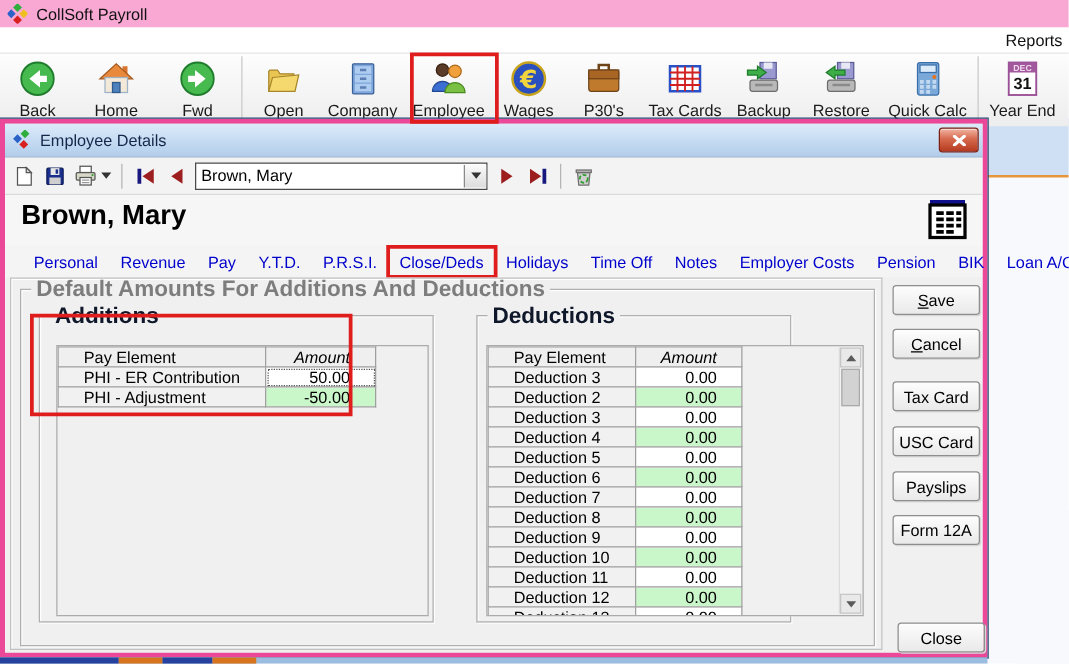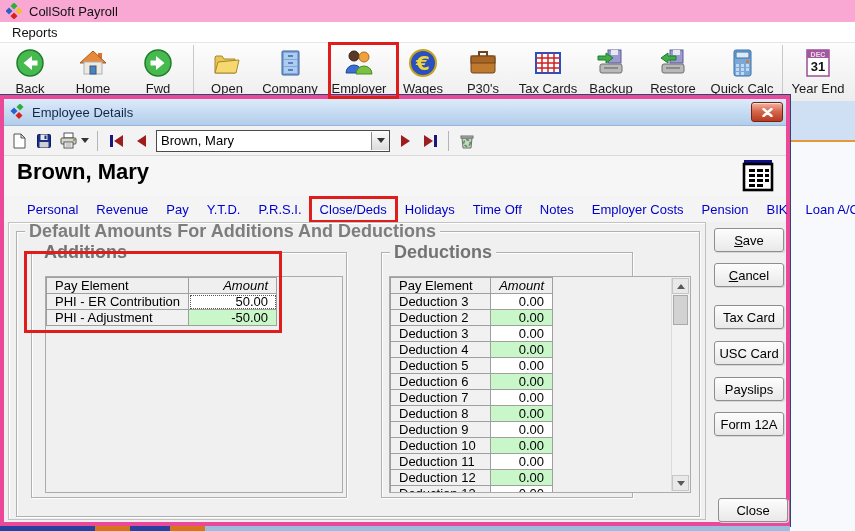--- a/index.html
+++ b/index.html
@@ -1,21 +1,21 @@
 <!DOCTYPE html>
 <html><head>
 <meta charset="utf-8">
 <style>
   html,body{margin:0;padding:0;}
   body{width:855px;height:531px;overflow:hidden;font-family:"Liberation Sans",sans-serif;background:#fff;}
   .page{position:relative;width:855px;height:531px;background:#fff;}
 
   
   .main-titlebar{height:22px;display:flex;align-items:center;gap:7px;padding-left:6px;background:#f9a8d4;font-size:13px;color:#111;}
-  .menubar{height:20px;display:flex;align-items:center;padding-left:7px;background:#fff;font-size:13px;color:#111;}
+  .menubar{height:20px;display:flex;align-items:center;padding-left:7px;background:#fff;font-size:13px;color:#111;justify-content:flex-end;}
   .menu-item{padding:2px 5px;}
   .toolbar{position:absolute;left:0;top:42px;width:855px;height:58px;background:linear-gradient(#fdfdfd,#ededed);border-top:1px solid #e6e6e6;display:flex;align-items:flex-start;z-index:1;}
   .tb-btn{height:56px;display:flex;flex-direction:column;align-items:center;justify-content:flex-start;padding-top:4px;font-size:13px;color:#1a1a1a;box-sizing:border-box;}
   .tb-btn svg{display:block;}
   .tb-lbl{margin-top:2px;white-space:nowrap;}
   .tb-sep{width:1px;height:50px;background:#c9c9c9;margin:2px 3px 0 3px;}
 
   
   .bg-right{position:absolute;left:790px;top:95px;width:65px;height:436px;background:#f7f9fd;z-index:0;}
   .bg-right .band{position:absolute;left:0;top:0;width:65px;height:45px;background:#cfe0f4;}
@@ -48,26 +48,26 @@
   .tab{color:#0000cc;padding:2px 7px;white-space:nowrap;}
   .tab.active{outline:3px solid #e01d1d;outline-offset:1px;}
   .tab-div{width:1px;height:15px;background:#8a8a8a;margin:0 2px;transform:skewX(-8deg);}
 
   .dlg-content{position:relative;height:300px;background:#f0f0f0;}
   .content-panel{position:absolute;left:4px;top:0px;width:698px;height:298px;border:1px solid #c2c2c2;box-shadow:inset 1px 1px 0 #ffffff;box-sizing:border-box;}
 
   .groupbox{position:absolute;border:1px solid #b0b0b0;box-shadow:inset 1px 1px 0 rgba(255,255,255,.9),1px 1px 0 rgba(255,255,255,.9);box-sizing:border-box;}
   .gb-title{position:absolute;top:-8px;left:8px;background:#f0f0f0;padding:0 4px;font-size:18px;font-weight:bold;line-height:14px;}
   .gb-title.gray{color:#7d7d7d;}
-  .gb-title.maroon{color:#737373;}
+  .gb-title.maroon{color:#0f172a;}
 
   .flat-box{position:absolute;border:1px solid #ababab;background:#f0f0f0;overflow:hidden;box-sizing:border-box;}
 
   table.grid{border-collapse:collapse;font-size:13px;table-layout:fixed;}
-  table.grid td,table.grid th{border:1px solid #9f9f9f;height:15px;padding:0 8px;overflow:hidden;white-space:nowrap;box-sizing:border-box;}
+  table.grid td,table.grid th{border:1px solid #9f9f9f;height:15px;padding:0 20px;overflow:hidden;white-space:nowrap;box-sizing:border-box;}
   table.grid th{background:#efefef;font-weight:normal;text-align:left;}
   table.grid th.amt{text-align:right;font-style:italic;}
   td.lbl{background:#f1f1f1;color:#000;}
   td.amt{text-align:right;background:#fff;}
   td.amt.green{background:#c9f7c9;}
   td.amt.focused{outline:1px dotted #555;outline-offset:-2px;}
 
   
   .vscroll{position:absolute;top:1px;right:1px;bottom:1px;width:17px;background:#f2f2f2;border-left:1px solid #dcdcdc;}
   .sb-btn{position:absolute;left:0;width:17px;height:16px;background:#e9e9e9;border:1px solid #c6c6c6;display:flex;align-items:center;justify-content:center;box-sizing:border-box;}
@@ -145,21 +145,21 @@
         </svg>
       <span class="tb-lbl">Company</span>
     </div>
     <div class="tb-btn" style="width:72px">
       <svg width="32" height="32" viewBox="0 0 32 32">
           <circle cx="11" cy="9" r="5" fill="#5a3a28" stroke="#38220f"></circle>
           <path d="M3 26 a8 8 0 0 1 16 0 Z" fill="#3b6fd4" stroke="#24488f"></path>
           <circle cx="21" cy="10" r="5" fill="#f0a03c" stroke="#b06a1a"></circle>
           <path d="M13 27 a8 8 0 0 1 16 0 Z" fill="#7ac143" stroke="#4c8a22"></path>
         </svg>
-      <span class="tb-lbl">Employer</span>
+      <span class="tb-lbl">Employee</span>
     </div>
     <div class="tb-btn" style="width:56px">
       <svg width="32" height="32" viewBox="0 0 32 32">
           <circle cx="16" cy="16" r="13" fill="#2a50c0" stroke="#c8a41e" stroke-width="2"></circle>
           <text x="16" y="23" text-anchor="middle" font-size="20" font-weight="bold" fill="#f2d43c" font-family="'DejaVu Sans',sans-serif">€</text>
         </svg>
       <span class="tb-lbl">Wages</span>
     </div>
     <div class="tb-btn" style="width:64px">
       <svg width="32" height="32" viewBox="0 0 32 32">

